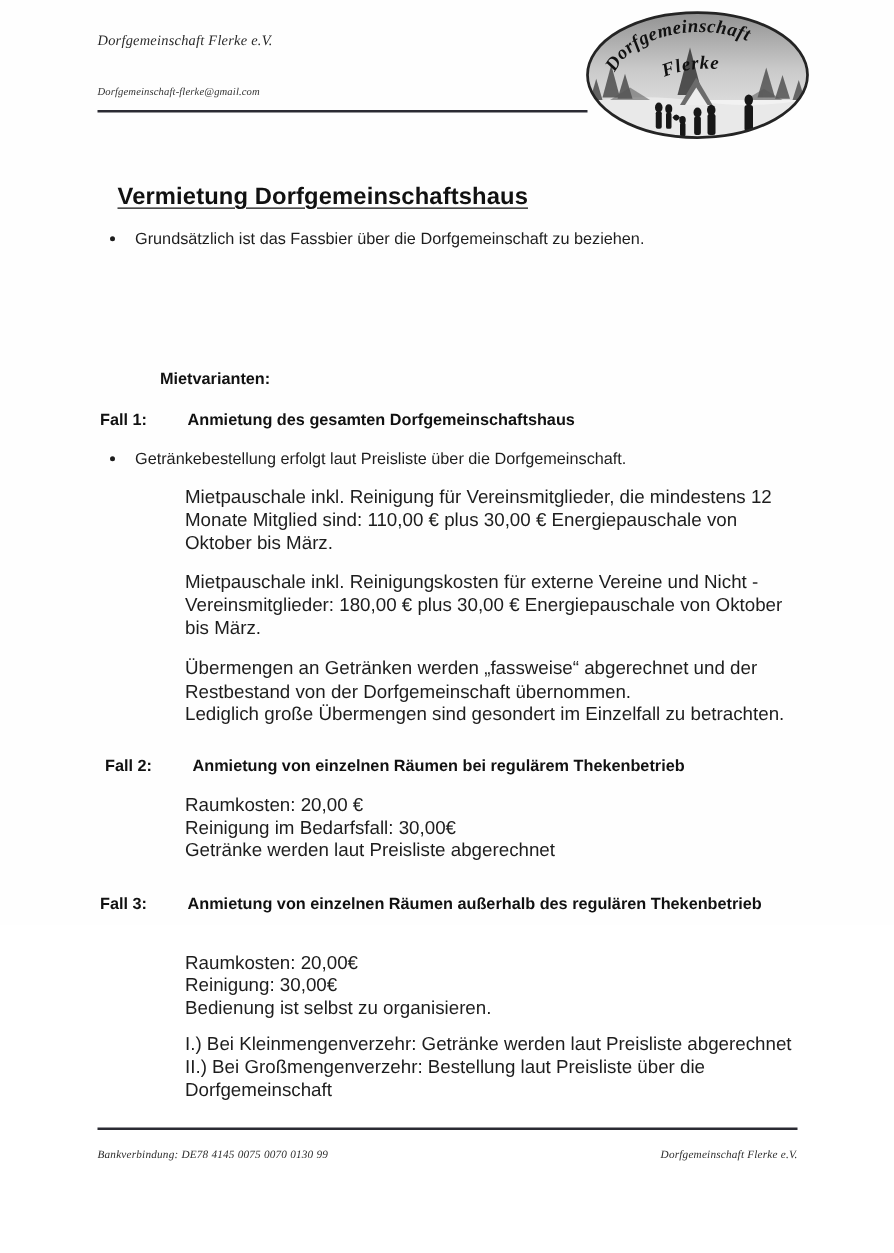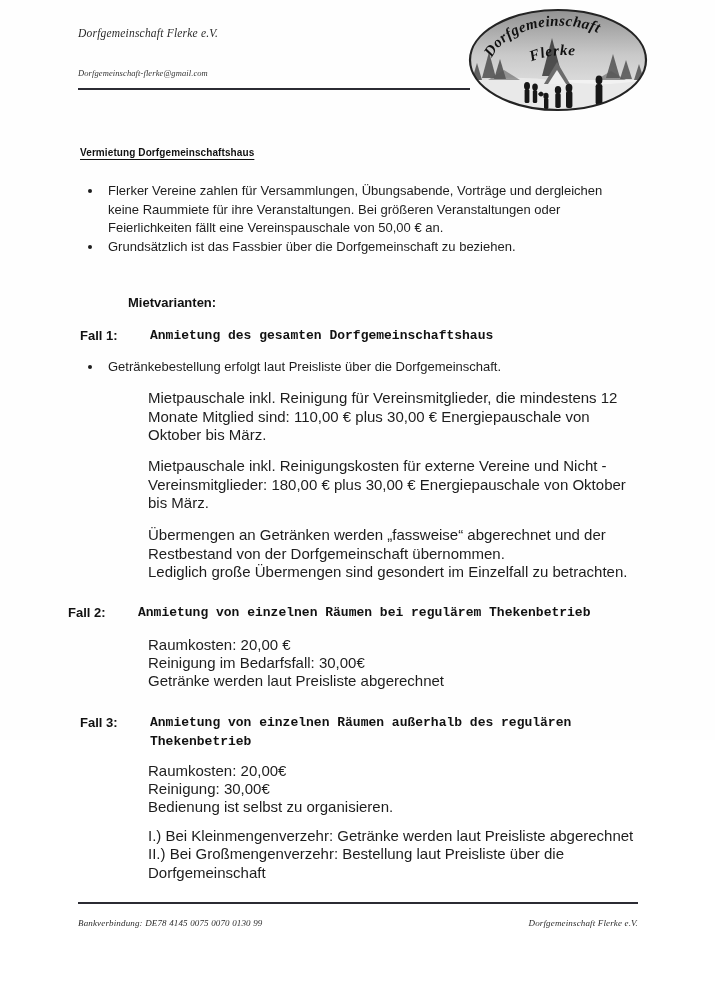--- a/index.html
+++ b/index.html
@@ -73,23 +73,23 @@
     left: 468px;
     top: 8px;
     width: 180px;
     height: 104px;
   }
   .logo svg { display: block; }
 
   
   .doc-title {
     position: absolute;
-    left: 80px;
+    left: 94px;
     top: 147px;
-    font-size: 10px;
+    font-size: 19px;
     font-weight: bold;
     letter-spacing: 0.1px;
     text-decoration: underline;
     text-underline-offset: 3px;
     color: #111;
   }
 
   
   .blk {
     position: absolute;
@@ -127,21 +127,21 @@
 
   .fall-row {
     position: absolute;
     display: flex;
     font-size: 13px;
     font-weight: bold;
     color: #111;
     line-height: 18.6px;
   }
   .fall-key { width: 70px; flex: none; }
-  .fall-val { flex: 1; font-family: Liberation Mono, monospace; }
+  .fall-val { flex: 1; }
 
   .indent-para {
     position: absolute;
     left: 148px;
     width: 492px;
     font-size: 15px;
     line-height: 18.6px;
     color: #1d1d1d;
   }
 
@@ -255,24 +255,20 @@
       </text>
     </svg>
   </div>
 
   <div class="doc-title">Vermietung Dorfgemeinschaftshaus</div>
 
   <div class="blk" style="left:80px; top:182px; width:556px;">
     <ul class="bullets">
       <li>
         <span class="dot"></span>
-        <span>Flerker Vereine zahlen für Versammlungen, Übungsabende, Vorträge und dergleichen keine Raummiete für ihre Veranstaltungen. Bei größeren Veranstaltungen oder Feierlichkeiten fällt eine Vereinspauschale von 50,00 € an.</span>
-      </li>
-      <li>
-        <span class="dot"></span>
         <span>Grundsätzlich ist das Fassbier über die Dorfgemeinschaft zu beziehen.</span>
       </li>
     </ul>
   </div>
 
   <div class="section-label" style="left:80px; top:295px;padding-left:48px;">Mietvarianten:</div>
 
   <div class="fall-row" style="left:80px; top:327px; width:556px;">
     <div class="fall-key">Fall 1:</div>
     <div class="fall-val">Anmietung des gesamten Dorfgemeinschaftshaus</div>
@@ -285,21 +281,21 @@
         <span>Getränkebestellung erfolgt laut Preisliste über die Dorfgemeinschaft.</span>
       </li>
     </ul>
   </div>
 
   <div class="indent-para" style="top:389px;">Mietpauschale inkl. Reinigung für Vereinsmitglieder, die mindestens 12 Monate Mitglied sind: 110,00 € plus 30,00 € Energiepauschale von Oktober bis März.</div>
   <div class="indent-para" style="top:457px;">Mietpauschale inkl. Reinigungskosten für externe Vereine und Nicht - Vereinsmitglieder: 180,00 € plus 30,00 € Energiepauschale von Oktober bis März.</div>
   <div class="indent-para" style="top:526px; white-space:pre-line;">Übermengen an Getränken werden „fassweise“ abgerechnet und der Restbestand von der Dorfgemeinschaft übernommen.
 Lediglich große Übermengen sind gesondert im Einzelfall zu betrachten.</div>
 
-  <div class="fall-row" style="left:68px; top:604px; width:556px;">
+  <div class="fall-row" style="left:84px; top:604px; width:556px;">
     <div class="fall-key">Fall 2:</div>
     <div class="fall-val">Anmietung von einzelnen Räumen bei regulärem Thekenbetrieb</div>
   </div>
   <div class="indent-para" style="top:636px;">Raumkosten: 20,00 €</div>
   <div class="indent-para" style="top:654px;">Reinigung im Bedarfsfall: 30,00€</div>
   <div class="indent-para" style="top:672px;">Getränke werden laut Preisliste abgerechnet</div>
 
   <div class="fall-row" style="left:80px; top:714px; width:556px;">
     <div class="fall-key">Fall 3:</div>
     <div class="fall-val">Anmietung von einzelnen Räumen außerhalb des regulären Thekenbetrieb</div>

